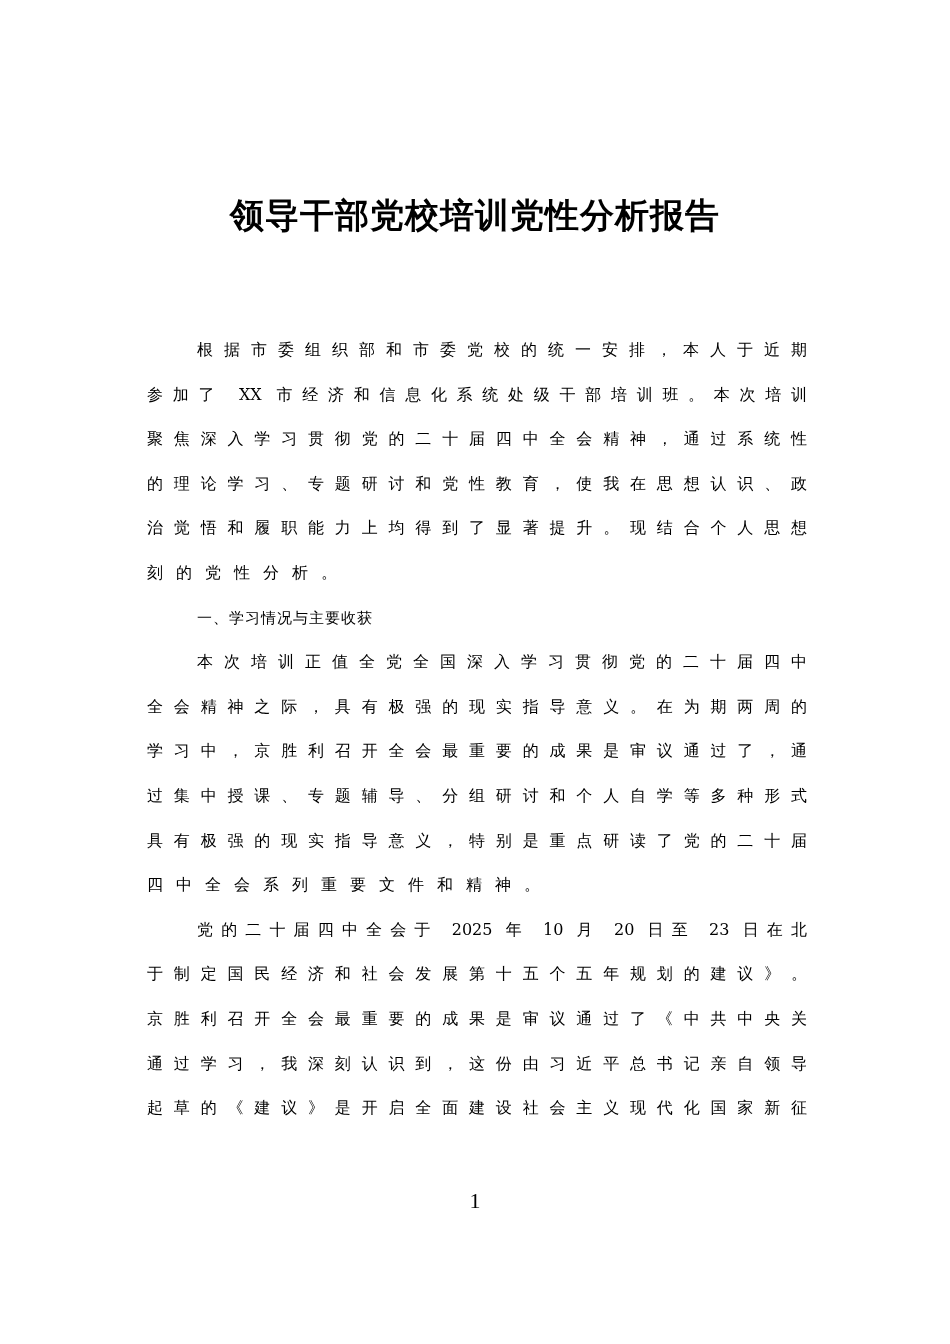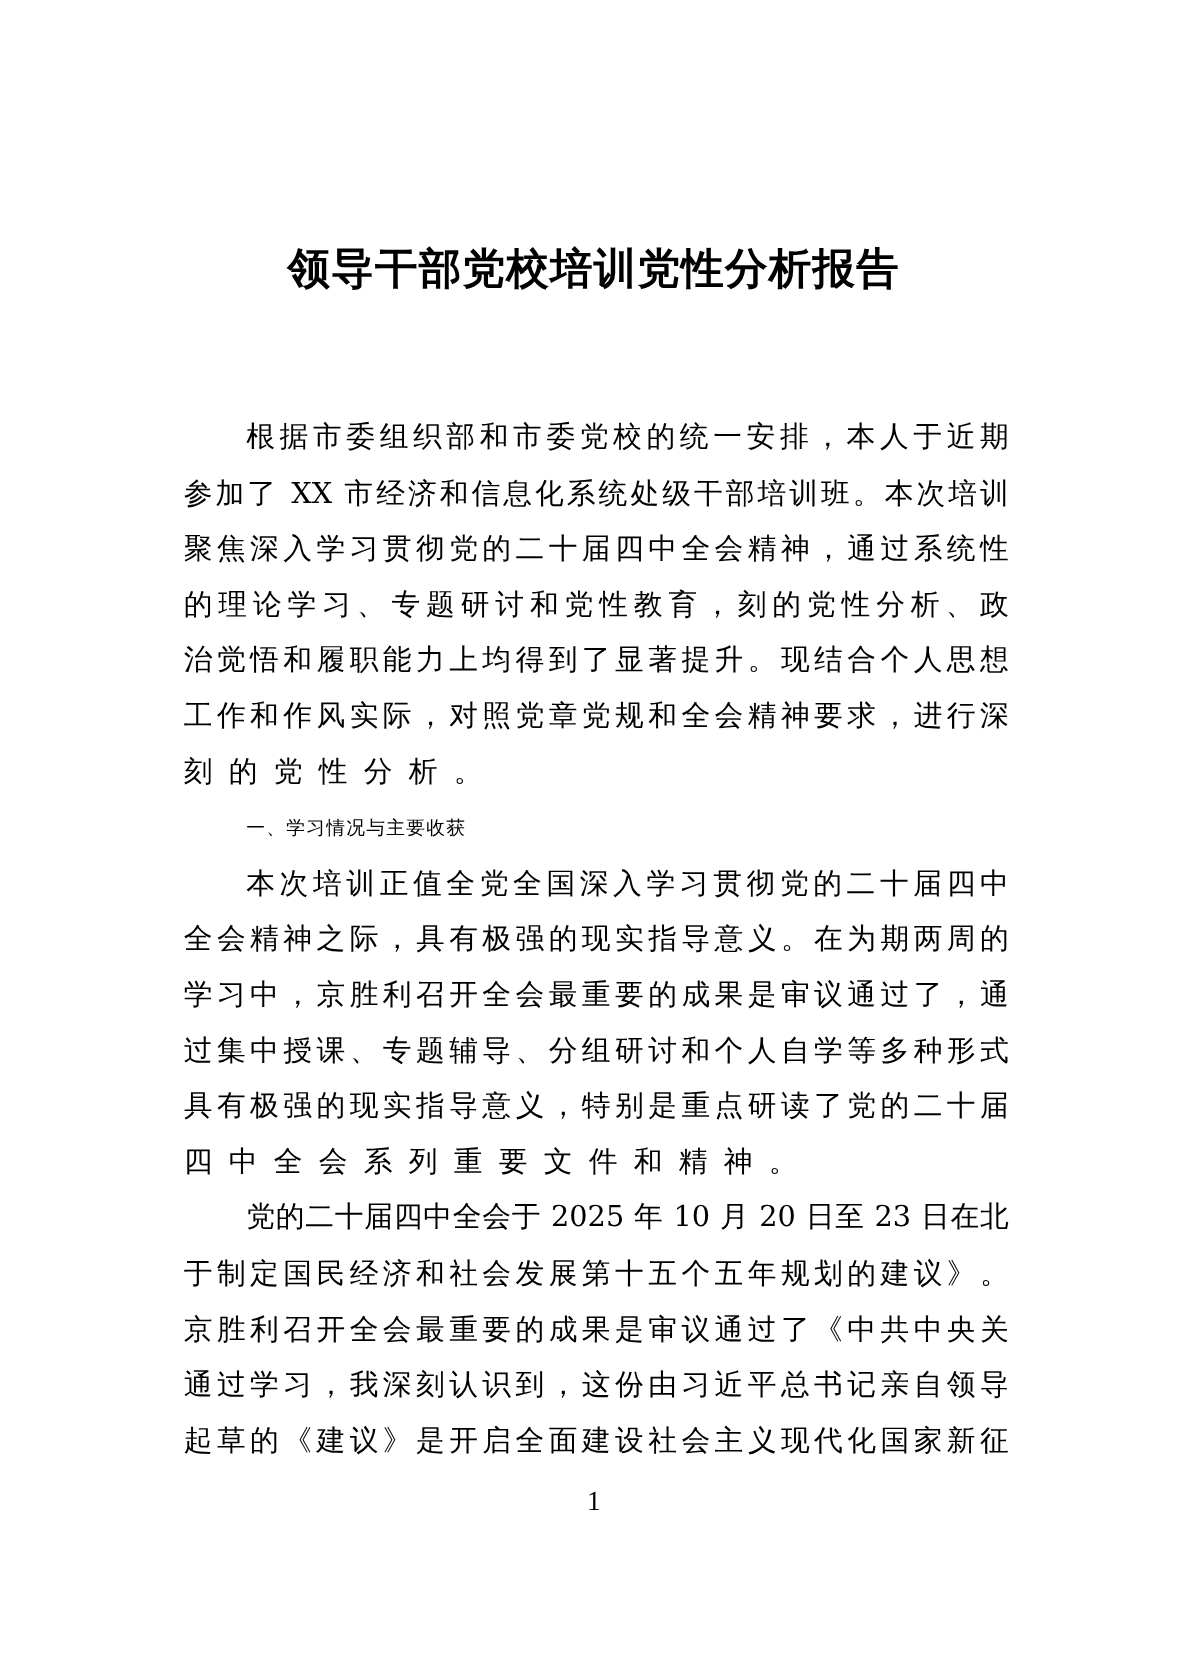--- a/index.html
+++ b/index.html
@@ -38,21 +38,21 @@
   .body {
     position: absolute;
     left: 147px;
     top: 328px;
     width: 660px;
   }
   .line {
     display: block;
     height: 44.6px;
     line-height: 44.6px;
-    font-size: 23px;
+    font-size: 16px;
     white-space: nowrap;
     text-align: justify;
     text-align-last: justify;
     letter-spacing: 0;
   }
   .line.last {
     text-align-last: left;
     letter-spacing: 13px;
   }
   .line.indent {
@@ -84,23 +84,22 @@
 <div class="page">
 
   <h1 class="title">领导干部党校培训党性分析报告</h1>
 
   <div class="body">
 
     <div>
       <span class="line indent">根据市委组织部和市委党校的统一安排，本人于近期</span>
       <span class="line">参加了 XX 市经济和信息化系统处级干部培训班。本次培训</span>
       <span class="line">聚焦深入学习贯彻党的二十届四中全会精神，通过系统性</span>
-      <span class="line">的理论学习、专题研讨和党性教育，刻的党性分析、政</span>
+      <span class="line">的理论学习、专题研讨和党性教育，使我在思想认识、政</span>
       <span class="line">治觉悟和履职能力上均得到了显著提升。现结合个人思想</span>
-      <span class="line">工作和作风实际，对照党章党规和全会精神要求，进行深</span>
       <span class="line last">刻的党性分析。</span>
     </div>
 
     <div class="heading">一、学习情况与主要收获</div>
 
     <div>
       <span class="line indent">本次培训正值全党全国深入学习贯彻党的二十届四中</span>
       <span class="line">全会精神之际，具有极强的现实指导意义。在为期两周的</span>
       <span class="line">学习中，京胜利召开全会最重要的成果是审议通过了，通</span>
       <span class="line">过集中授课、专题辅导、分组研讨和个人自学等多种形式</span>

